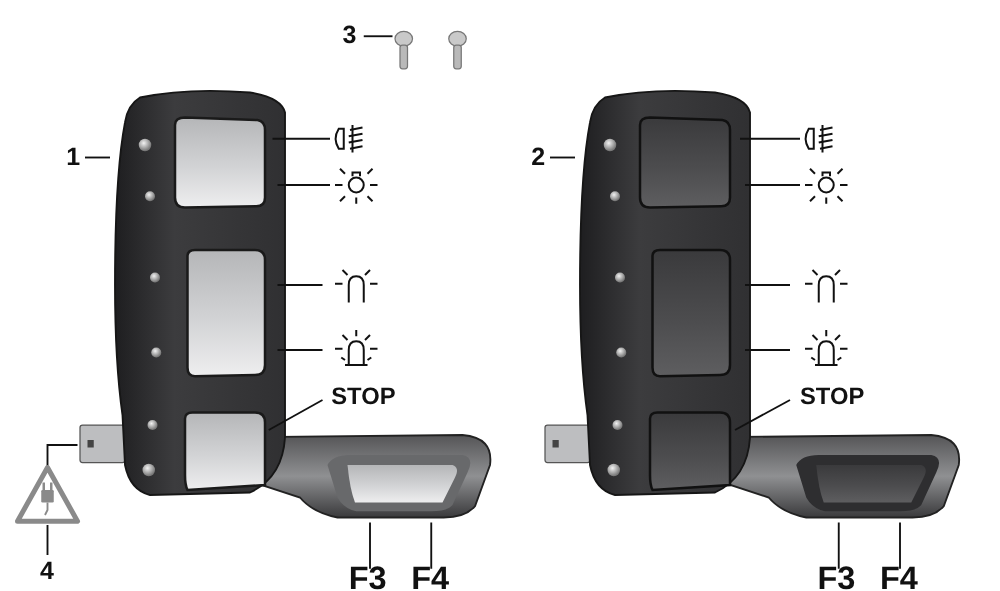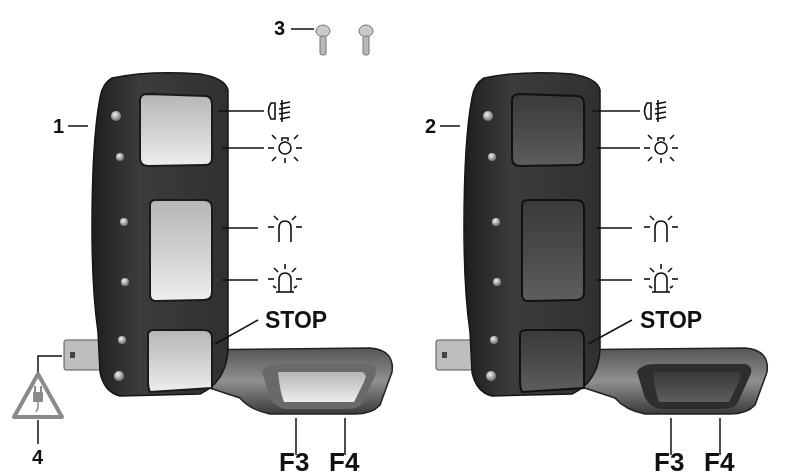--- a/index.html
+++ b/index.html
@@ -1,21 +1,21 @@
 <!DOCTYPE html>
 <html><head>
 <meta charset="utf-8">
 <style>
   html,body{margin:0;padding:0;background:#fff;}
   body{width:800px;height:473px;position:relative;overflow:hidden;font-family:"Liberation Sans",sans-serif;}
   .stage{position:absolute;left:0;top:0;width:800px;height:473px;}
   .lbl{position:absolute;font-weight:bold;color:#111;font-family:"Liberation Sans",sans-serif;}
   .callout{font-size:20px;}
   .fn{font-size:26px;}
-  .stop{font-size:23px;}
+  .stop{font-size:19px;}
   svg{position:absolute;left:0;top:0;}
 </style>
 </head>
 <body>
 
 <div class="stage">
 
 <svg width="800" height="473" viewBox="0 0 800 473">
   <defs>
     <linearGradient id="housingG" x1="0" x2="1" y1="0" y2="0">

